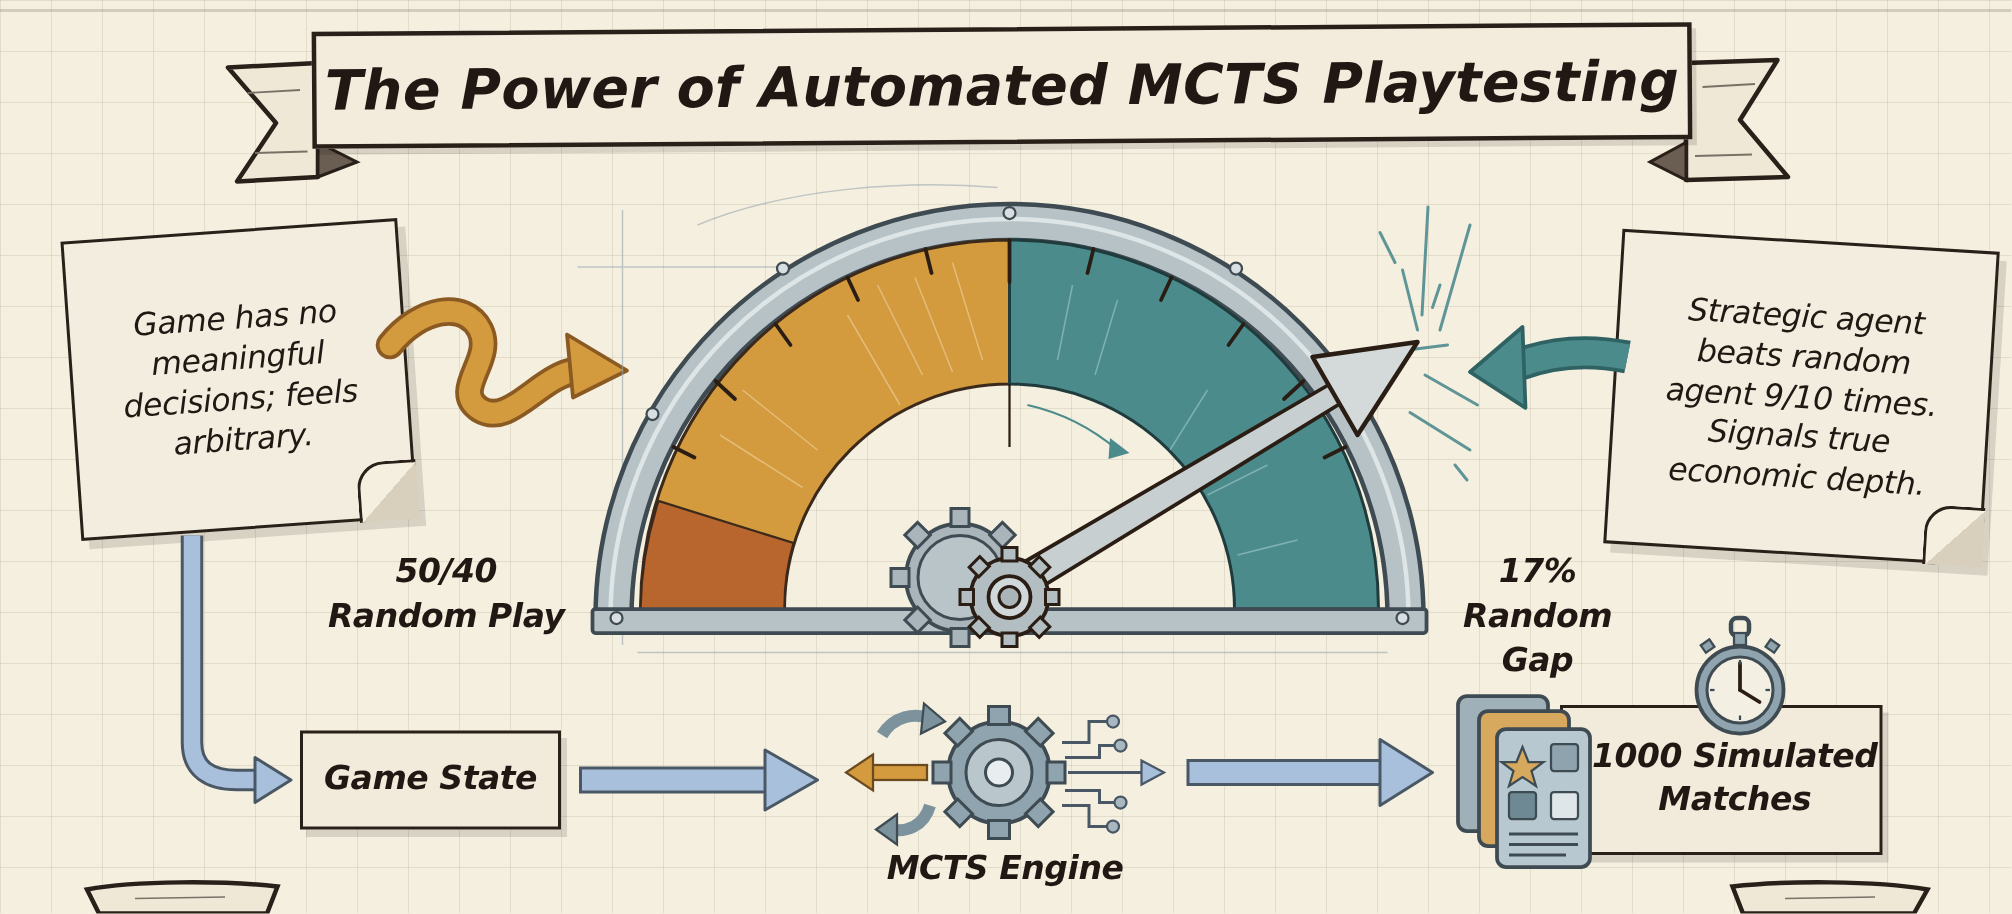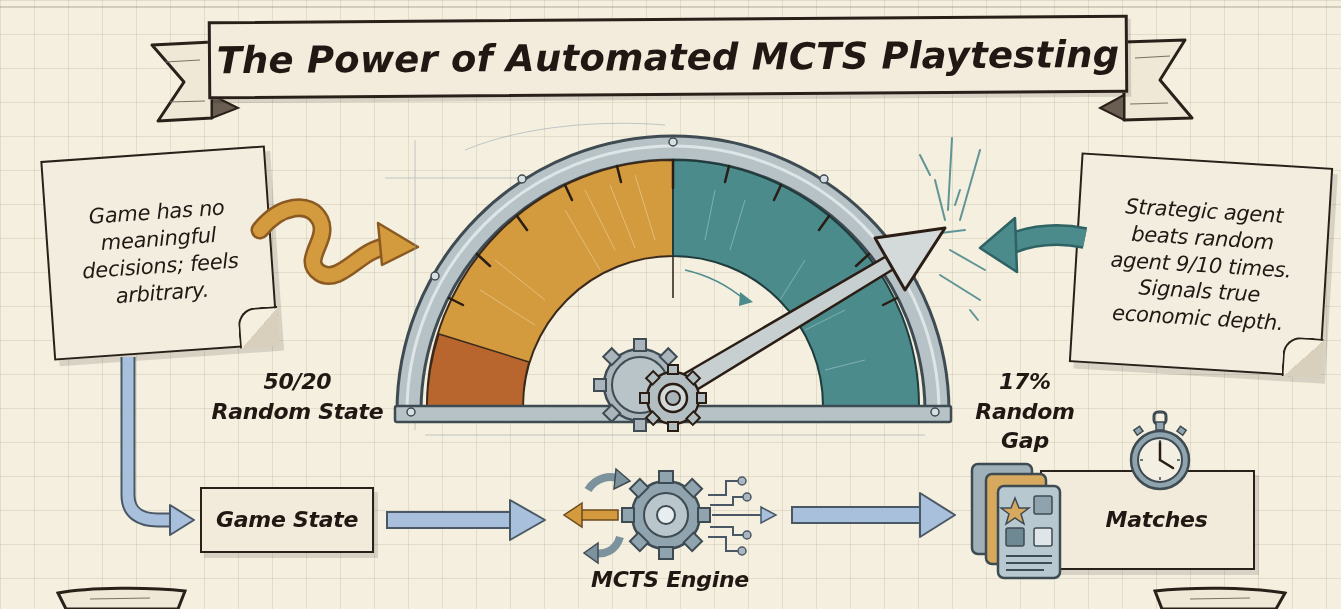--- a/index.html
+++ b/index.html
@@ -240,22 +240,22 @@
       <rect x="-5" y="-33" width="10" height="9" transform="rotate(-45)"></rect>
       <rect x="-5" y="-33" width="10" height="9" transform="rotate(135)"></rect>
       <rect x="-5" y="-33" width="10" height="9" transform="rotate(-135)"></rect>
     </g>
     <circle r="14" fill="#d1d8da" stroke="#2a1d14" stroke-width="2.5"></circle>
     <circle r="7" fill="#aab5ba" stroke="#2a1d14" stroke-width="2"></circle>
   </g>
 </svg>
 
 <div class="abs label-big hand" style="left:210px;top:367px;width:175px">
-  <div>50/20</div>
-  <div>Random State</div>
+  <div>50/40</div>
+  <div>Random Play</div>
 </div>
 <div class="abs label-big hand" style="left:960px;top:367px;width:130px">
   <div>17%</div>
   <div>Random Gap</div>
 </div>
 
 <svg class="abs" style="left:110px;top:355px;width:90px;height:185px">
   <path d="M18,2 L18,140 C18,158 30,165 48,165 L62,165" fill="none" stroke="#4a5866" stroke-width="15" stroke-linecap="butt"></path>
   <path d="M18,2 L18,140 C18,158 30,165 48,165 L62,165" fill="none" stroke="#a9c0dc" stroke-width="11" stroke-linecap="butt"></path>
   <polygon points="60,150 84,165 60,180" fill="#a9c0dc" stroke="#4a5866" stroke-width="2" stroke-linejoin="round"></polygon>
@@ -312,20 +312,21 @@
 </svg>
 <div class="abs label-big hand" style="left:570px;top:565px;width:200px">MCTS Engine</div>
 
 <svg class="abs" style="left:790px;top:490px;width:170px;height:50px">
   <rect x="2" y="17" width="130" height="16" fill="#a9c0dc" stroke="#4a5866" stroke-width="2"></rect>
   <polygon points="130,3 165,25 130,47" fill="#a9c0dc" stroke="#4a5866" stroke-width="2" stroke-linejoin="round"></polygon>
 </svg>
 
 <div class="box sim-box">
   <div class="box-text hand">
+    <div>1000 Simulated</div>
     <div>Matches</div>
   </div>
 </div>
 
 <svg class="abs" style="left:968px;top:460px;width:95px;height:125px">
   <rect x="4" y="4" width="60" height="90" rx="6" fill="#9fb0b8" stroke="#3f4b52" stroke-width="2.5"></rect>
   <rect x="18" y="14" width="60" height="90" rx="6" fill="#d6a95e" stroke="#3f4b52" stroke-width="2.5"></rect>
   <rect x="30" y="26" width="62" height="92" rx="6" fill="#b8c8d0" stroke="#3f4b52" stroke-width="2.5"></rect>
   <polygon points="47,38 51,48 61,48 53,54 56,64 47,58 38,64 41,54 33,48 43,48" fill="#d6a95e" stroke="#3f4b52" stroke-width="1.5"></polygon>
   <rect x="66" y="36" width="18" height="18" rx="2" fill="#8ea3ad" stroke="#3f4b52" stroke-width="1.5"></rect>

